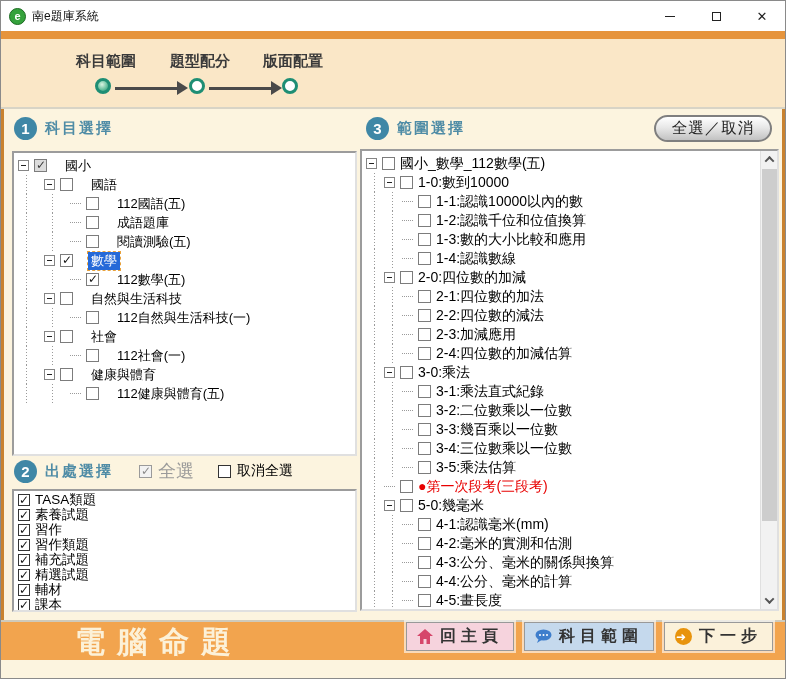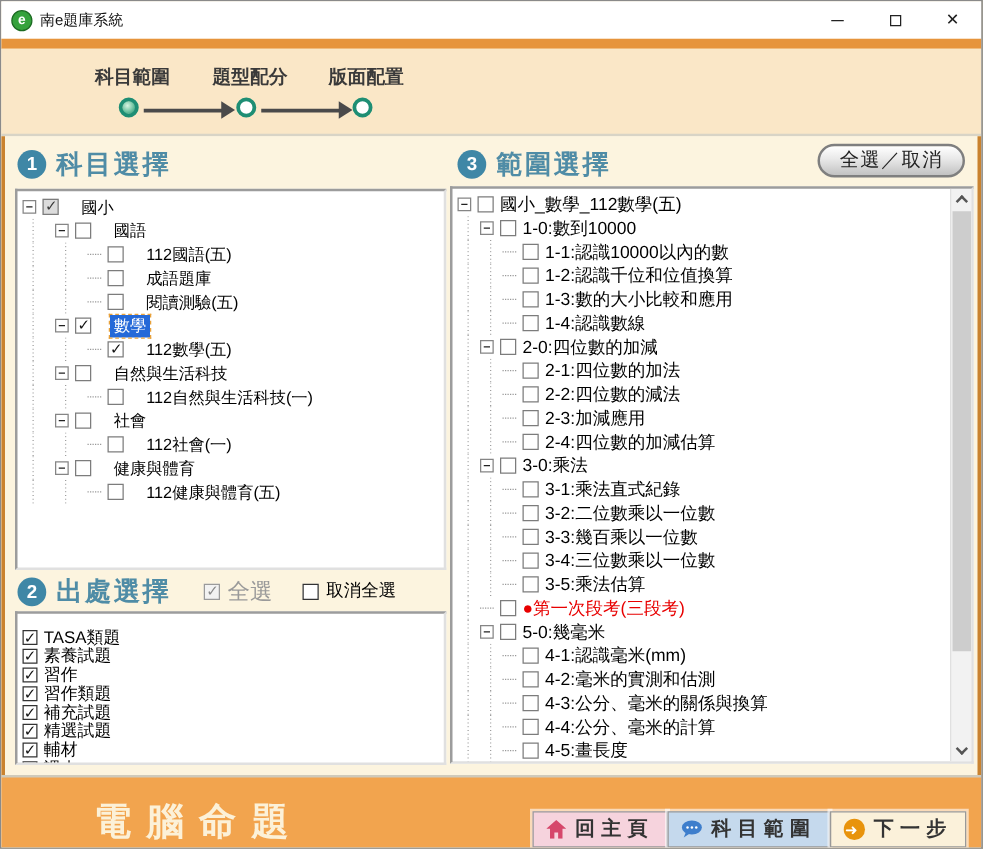--- a/index.html
+++ b/index.html
@@ -31,25 +31,25 @@
   .ar1{left:176px;} .ar2{left:270px;}
   .notice{position:absolute;left:385px;top:42px;width:398px;overflow:hidden;color:#F01010;font-weight:bold;
           font-size:17.5px;line-height:26px;}
   .notice div{white-space:nowrap;}
 
   
   .content{position:relative;height:511px;background:#FCF4DF;border-left:3px solid #C9822F;border-right:3px solid #C9822F;}
   .sec{position:absolute;display:flex;align-items:center;gap:8px;}
   .num{width:23px;height:23px;border-radius:50%;background:#3F87A6;color:#fff;font-weight:bold;font-size:15px;
        display:flex;align-items:center;justify-content:center;flex:none;}
-  .sectitle{font-size:21px;font-weight:bold;color:#4F8CA6;letter-spacing:2px;}
+  .sectitle{font-size:15px;font-weight:bold;color:#4F8CA6;letter-spacing:2px;}
   .panelbox{position:absolute;background:#fff;border:2px solid;border-color:#9c9c9c #e0e0e0 #e0e0e0 #9c9c9c;
             overflow:hidden;padding:3px 0 0 4px;}
   .box-subject{left:8px;top:42px;width:345px;height:305px;}
-  .box-source{left:8px;top:380px;width:345px;height:123px;padding-top:11px;}
+  .box-source{left:8px;top:380px;width:345px;height:123px;padding-top:1px;}
   .box-scope{left:356px;top:40px;width:419px;height:462px;padding-right:18px;}
 
   
   .trow{display:flex;align-items:center;height:19px;white-space:nowrap;}
   .guide{flex:none;height:19px;background-image:linear-gradient(#9a9a9a 1px,transparent 1px);
          background-size:1px 3px;background-repeat:repeat-y;background-position:8px 0;}
   .t-left .guide{width:26px;} .t-right .guide{width:18px;}
   .expand{flex:none;width:11px;height:11px;border:1px solid #858585;background:#fff;position:relative;margin-right:2px;}
   .expand::after{content:'';position:absolute;left:2px;top:4px;width:5px;height:1px;background:#222;}
   .stub{flex:none;width:11px;height:0;border-top:1px dotted #9a9a9a;margin-right:2px;}
@@ -81,23 +81,23 @@
 
   
   .sbar{position:absolute;right:0;top:0;bottom:0;width:17px;background:#F2F2F2;border-left:1px solid #e0e0e0;}
   .sarrbox{position:absolute;left:0;width:17px;height:17px;display:flex;align-items:center;justify-content:center;}
   .chev{width:7px;height:7px;border-left:2px solid #555;border-top:2px solid #555;}
   .chev.up{transform:rotate(45deg) translate(1px,1px);}
   .chev.down{transform:rotate(225deg) translate(1px,1px);}
   .sthumb{position:absolute;left:1px;top:18px;width:15px;height:352px;background:#CDCDCD;}
 
   
-  .footer{height:58px;background:#F2A44E;border-top:2px solid #CFCABB;display:flex;align-items:flex-end;padding:0 12px;}
+  .footer{height:40px;background:#F2A44E;border-top:2px solid #CFCABB;display:flex;align-items:flex-start;padding:0 12px;}
   .brand{margin-left:62px;font-size:30px;font-weight:bold;color:#FCF1D8;letter-spacing:12px;}
-  .fbtns{margin-left:auto;display:flex;border-radius:12px;}
+  .fbtns{margin-left:auto;display:flex;gap:10px;border-radius:12px;}
   .fbtn{height:29px;padding:0 10px;display:flex;align-items:center;gap:7px;font-size:16px;font-weight:bold;color:#333;
         border:1px solid #999;box-shadow:0 0 0 2px rgba(255,255,255,.6);letter-spacing:5px;}
   .fbtn.pink{background:#F6D3DD;} .fbtn.blue{background:#C5D9ED;} .fbtn.cream{background:#FBF1DA;}
   .ico{flex:none;display:flex;align-items:center;justify-content:center;}
   .nexticon{width:17px;height:17px;border-radius:50%;background:#E8930C;color:#fff;font-size:12px;font-weight:bold;
             display:flex;align-items:center;justify-content:center;}
 </style>
 </head>
 <body>
 

